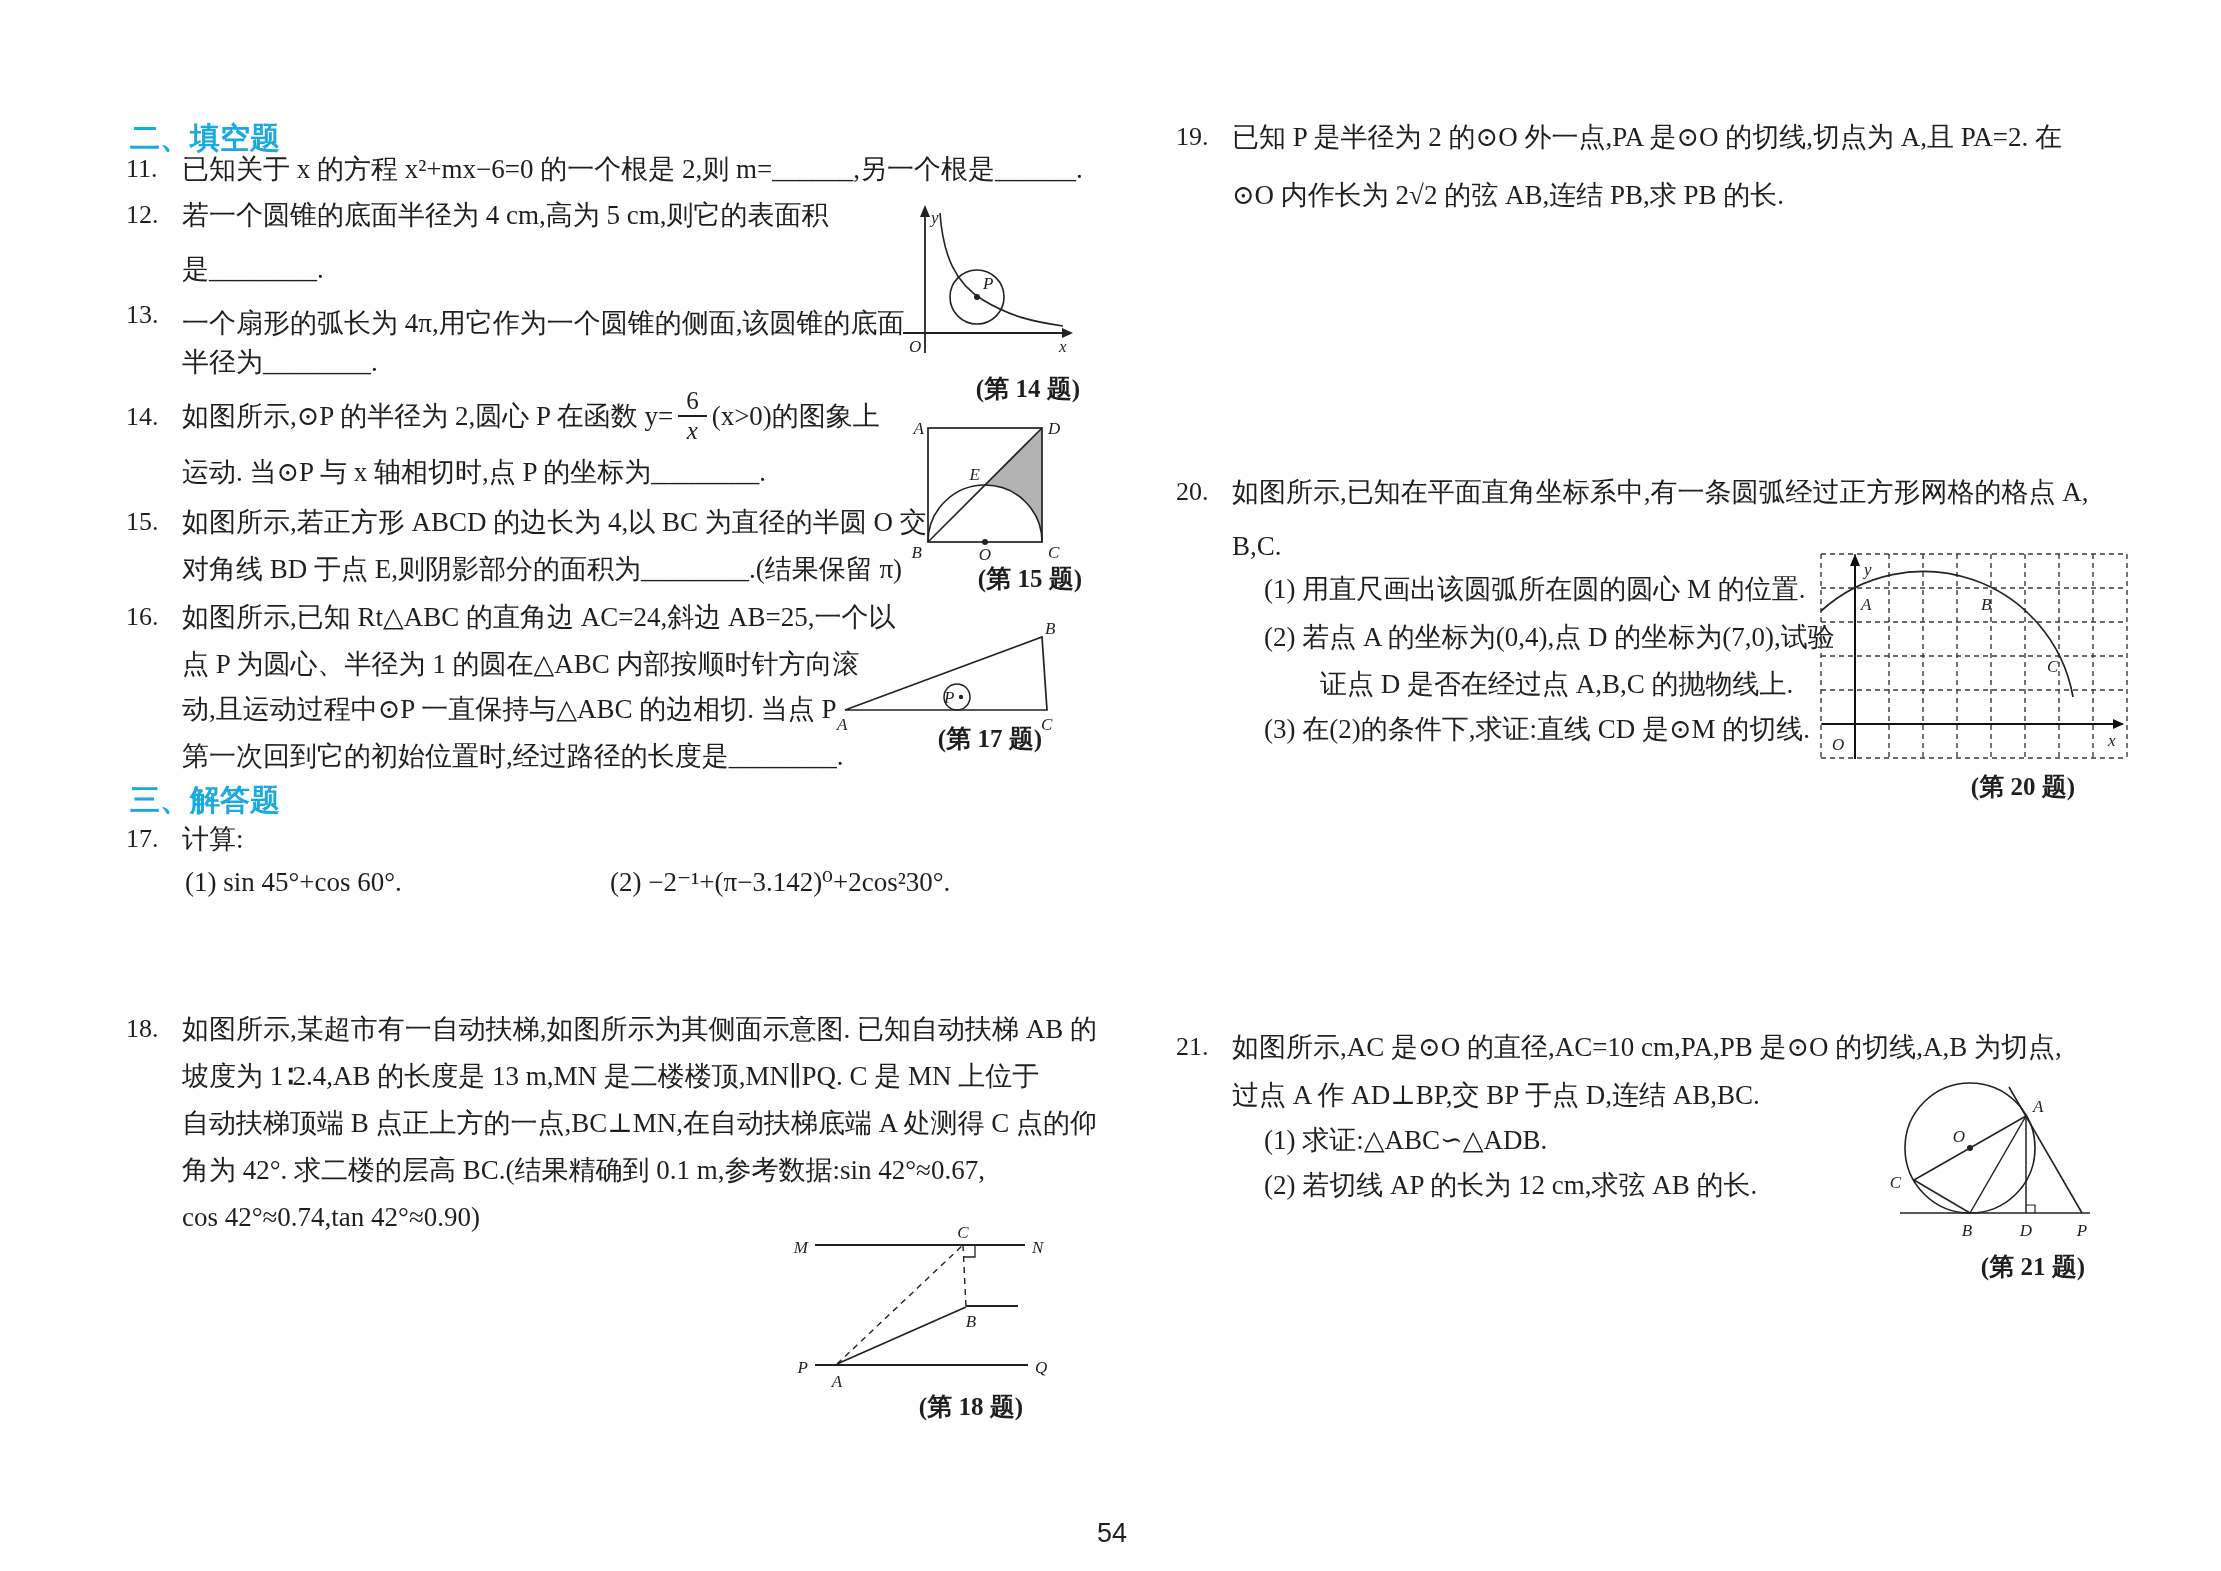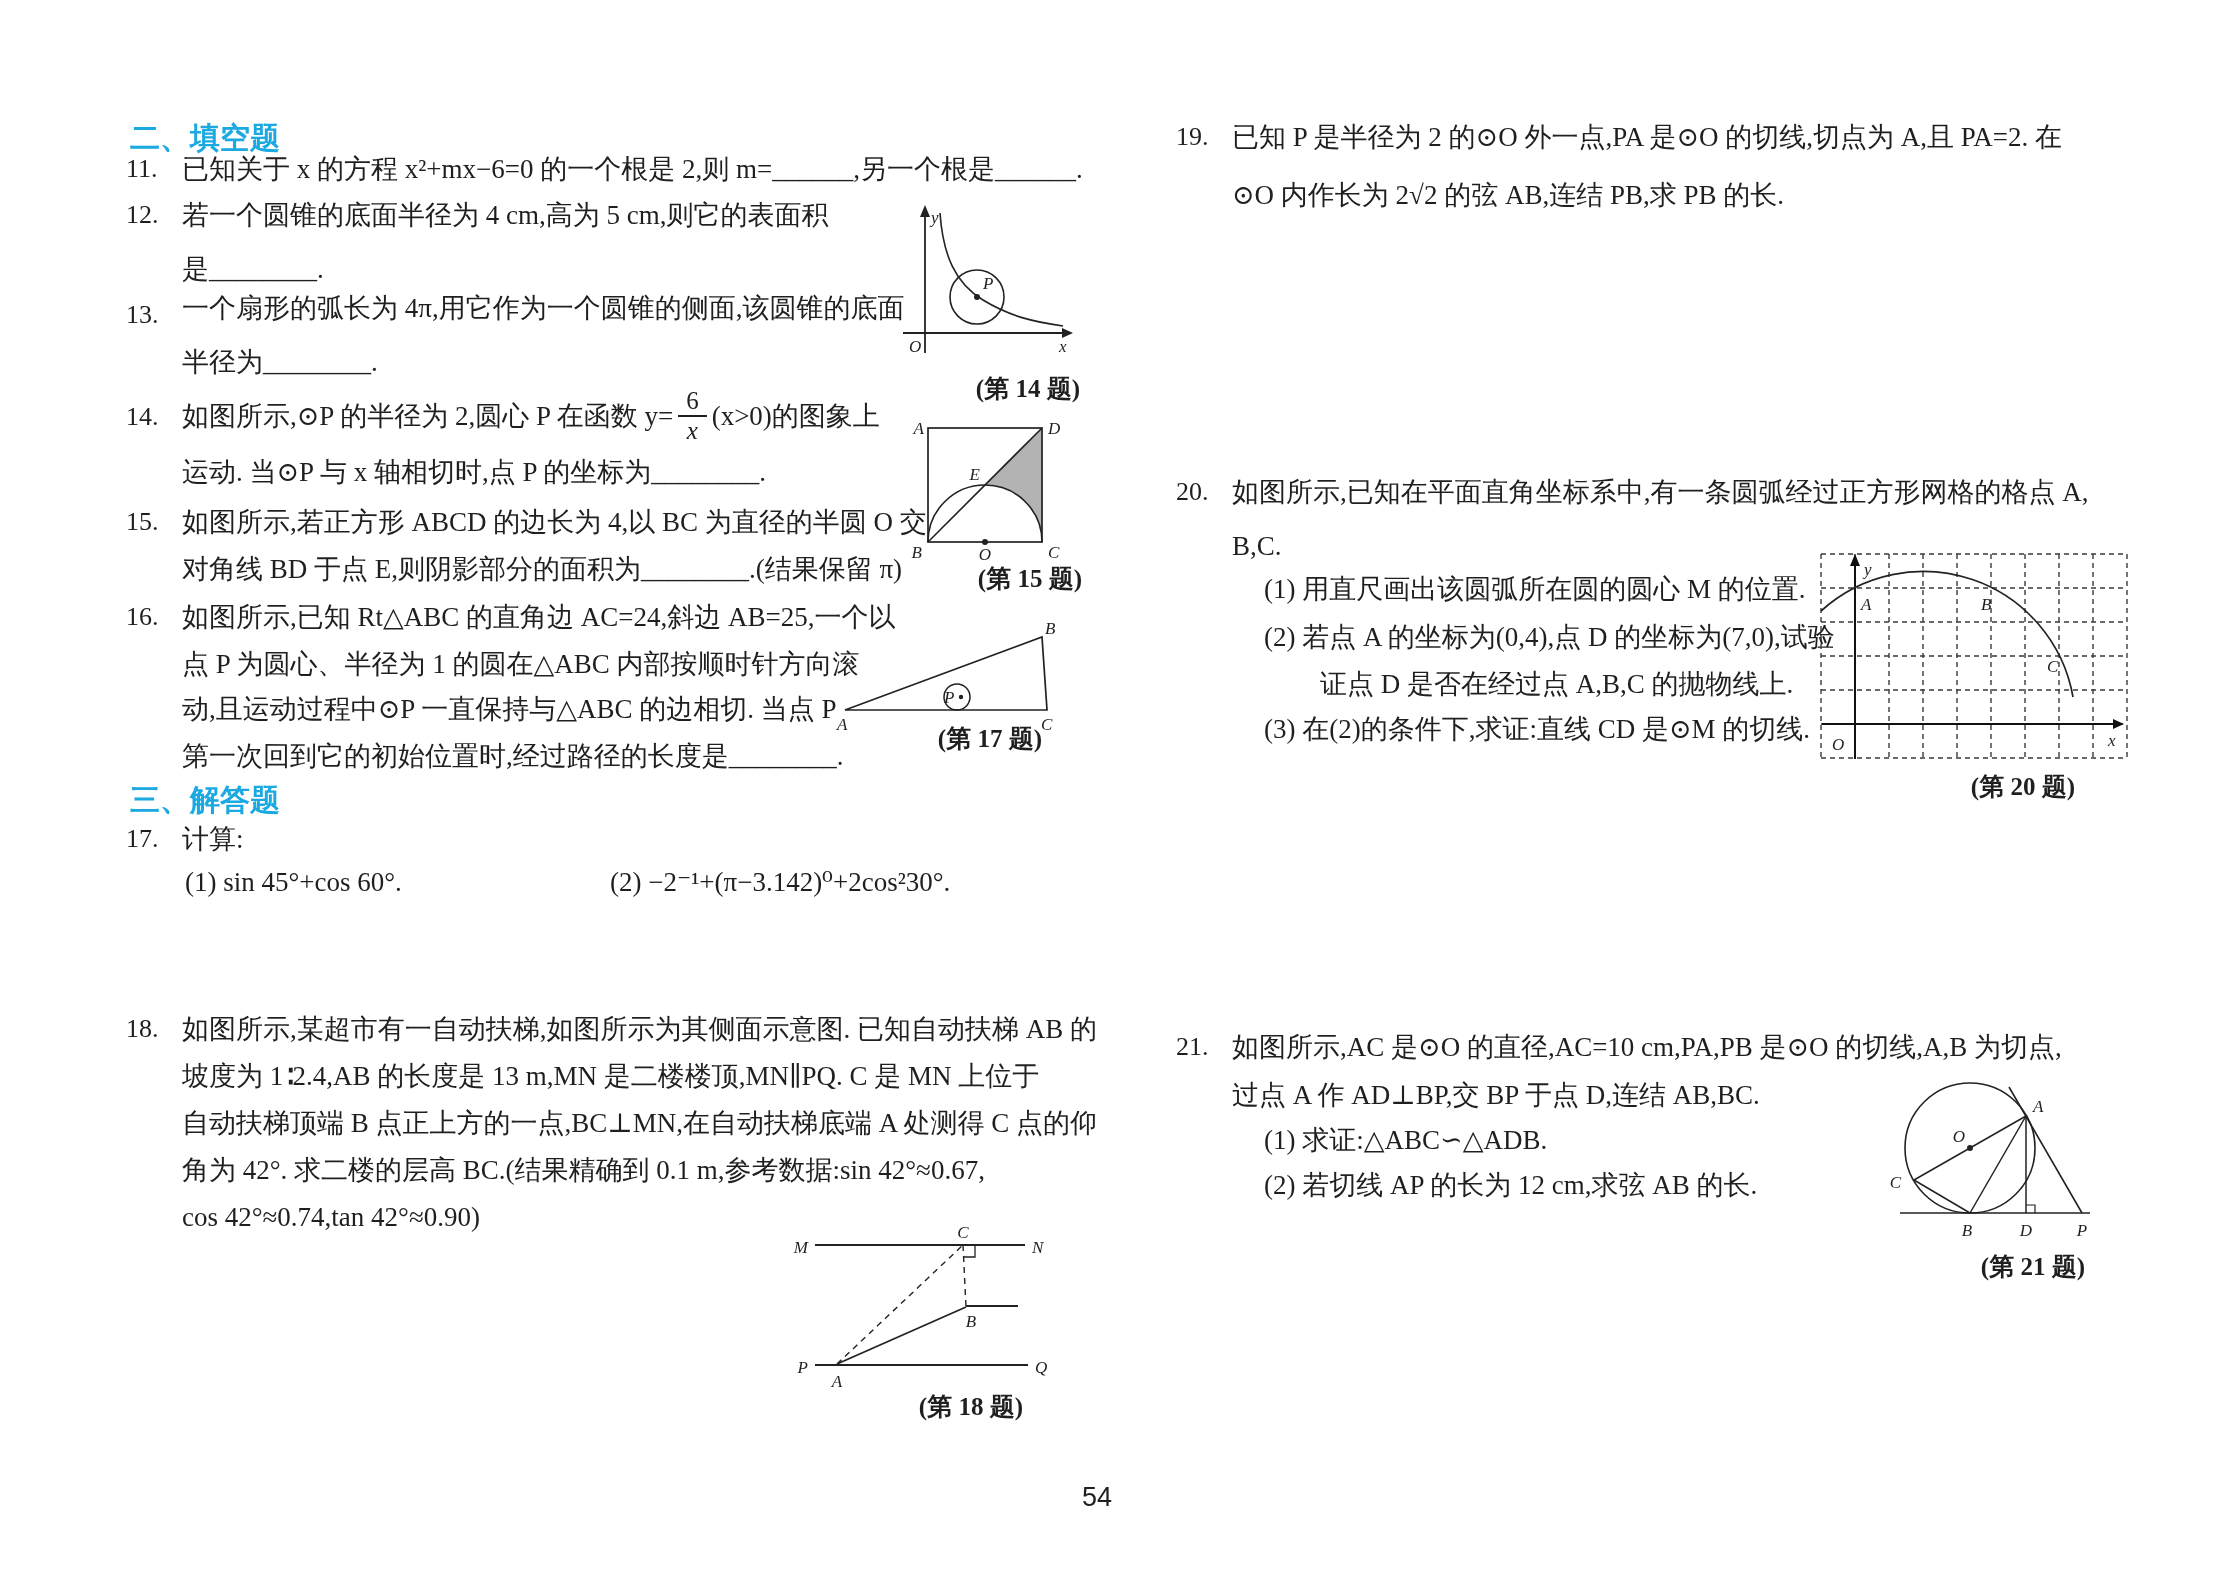--- a/index.html
+++ b/index.html
@@ -11,38 +11,38 @@
            font-weight:bold;font-size:30px;color:#1BA9E1;}
   .fig-caption{position:absolute;width:200px;text-align:right;font-size:25px;font-weight:bold;
                white-space:nowrap;}
   .fracline{position:absolute;display:flex;align-items:center;height:72px;white-space:nowrap;font-size:27px;}
   .frac{display:inline-block;text-align:center;vertical-align:middle;margin:0 5px;font-size:25px;line-height:28px;}
   .frac .fnum{display:block;border-bottom:2px solid #1f1f1f;padding:0 8px;}
   .frac .fden{display:block;font-style:italic;}
   svg{position:absolute;overflow:visible;}
   svg text{font-family:"Liberation Serif","DejaVu Serif",serif;font-style:italic;font-size:17px;fill:#1f1f1f;}
   .pageno{position:absolute;font-family:"Liberation Sans","DejaVu Sans",sans-serif;font-size:27px;
-          width:60px;text-align:left;}
+          width:60px;text-align:center;margin-top:36px;}
 </style>
 </head>
 <body>
 
 <div id="page">
 
   <div class="heading" style="left:130px;top:118px">二、填空题</div>
 
   <div class="t num" style="left:126px;top:152px">11.</div>
   <div class="t" style="left:182px;top:152px">已知关于 x 的方程 x²+mx−6=0 的一个根是 2,则 m=______,另一个根是______.</div>
 
   <div class="t num" style="left:126px;top:198px">12.</div>
   <div class="t" style="left:182px;top:198px">若一个圆锥的底面半径为 4 cm,高为 5 cm,则它的表面积</div>
   <div class="t" style="left:182px;top:252px">是________.</div>
 
   <div class="t num" style="left:126px;top:298px">13.</div>
-  <div class="t" style="left:182px;top:291px">一个扇形的弧长为 4π,用它作为一个圆锥的侧面,该圆锥的底面</div>
+  <div class="t" style="left:182px;top:306px">一个扇形的弧长为 4π,用它作为一个圆锥的侧面,该圆锥的底面</div>
   <div class="t" style="left:182px;top:345px">半径为________.</div>
 
   <div class="t num" style="left:126px;top:400px">14.</div>
   <div class="fracline" style="left:182px;top:380px">
     <span>如图所示,⊙P 的半径为 2,圆心 P 在函数 y=</span>
     <span class="frac">
       <span class="fnum">6</span>
       <span class="fden">x</span>
     </span>
     <span>(x&gt;0)的图象上</span>

